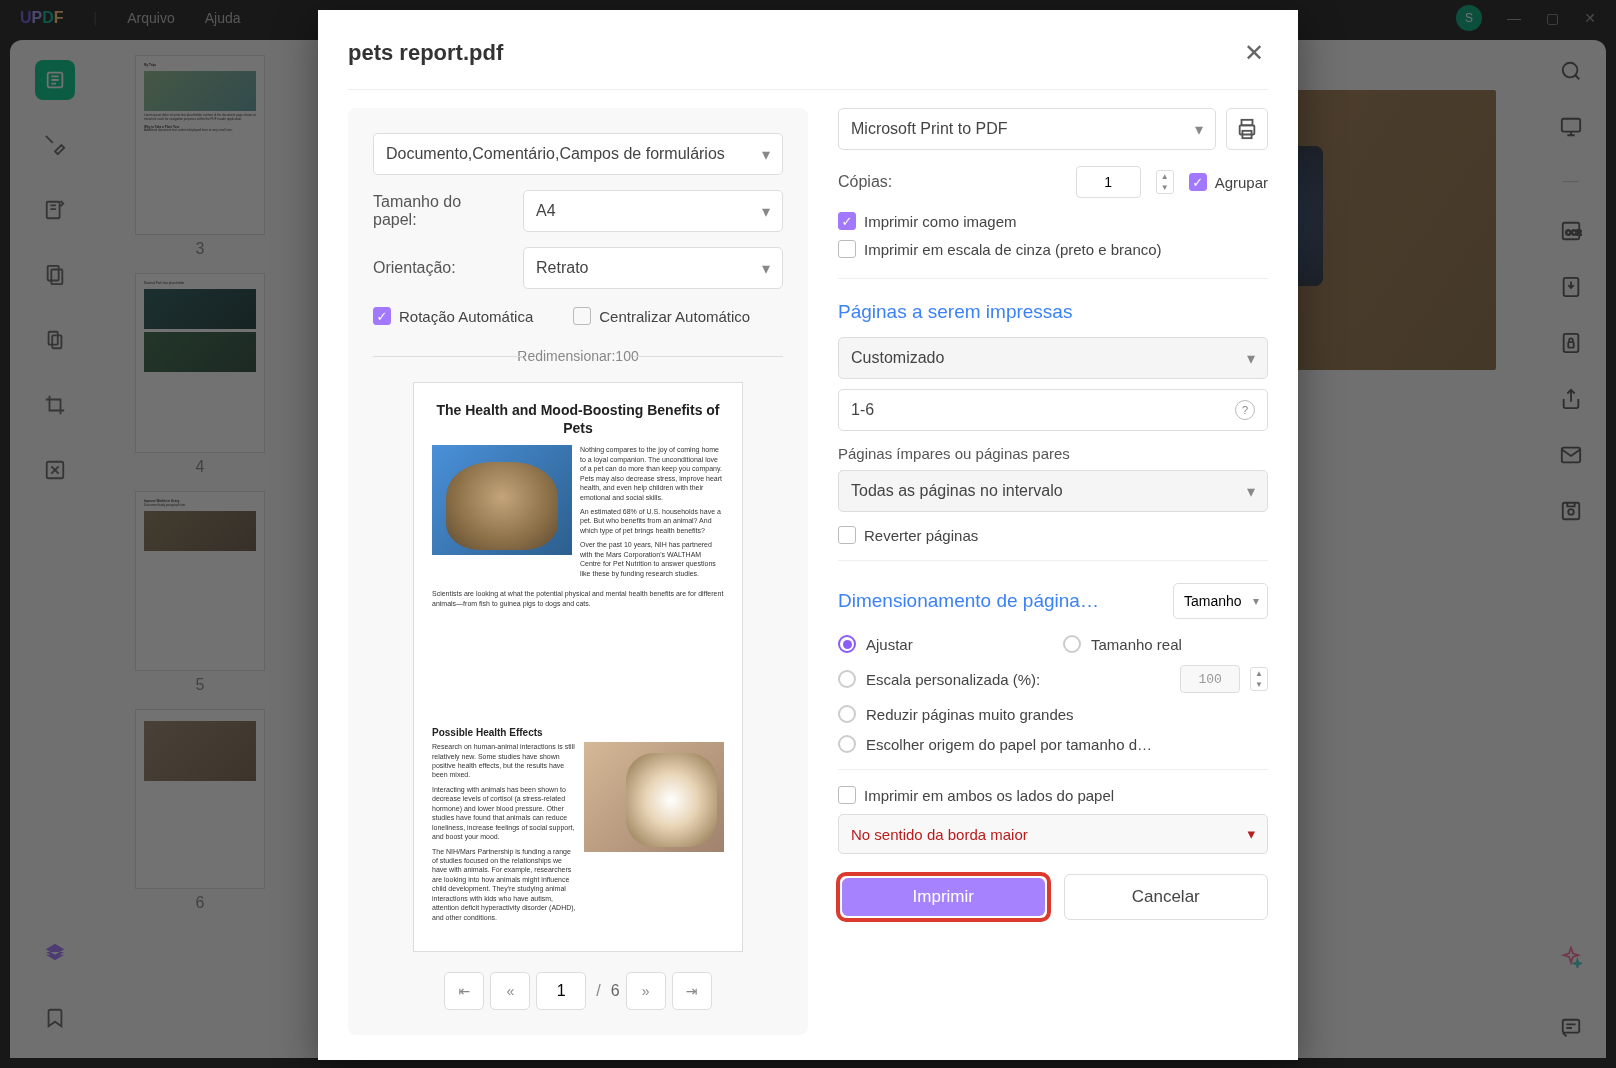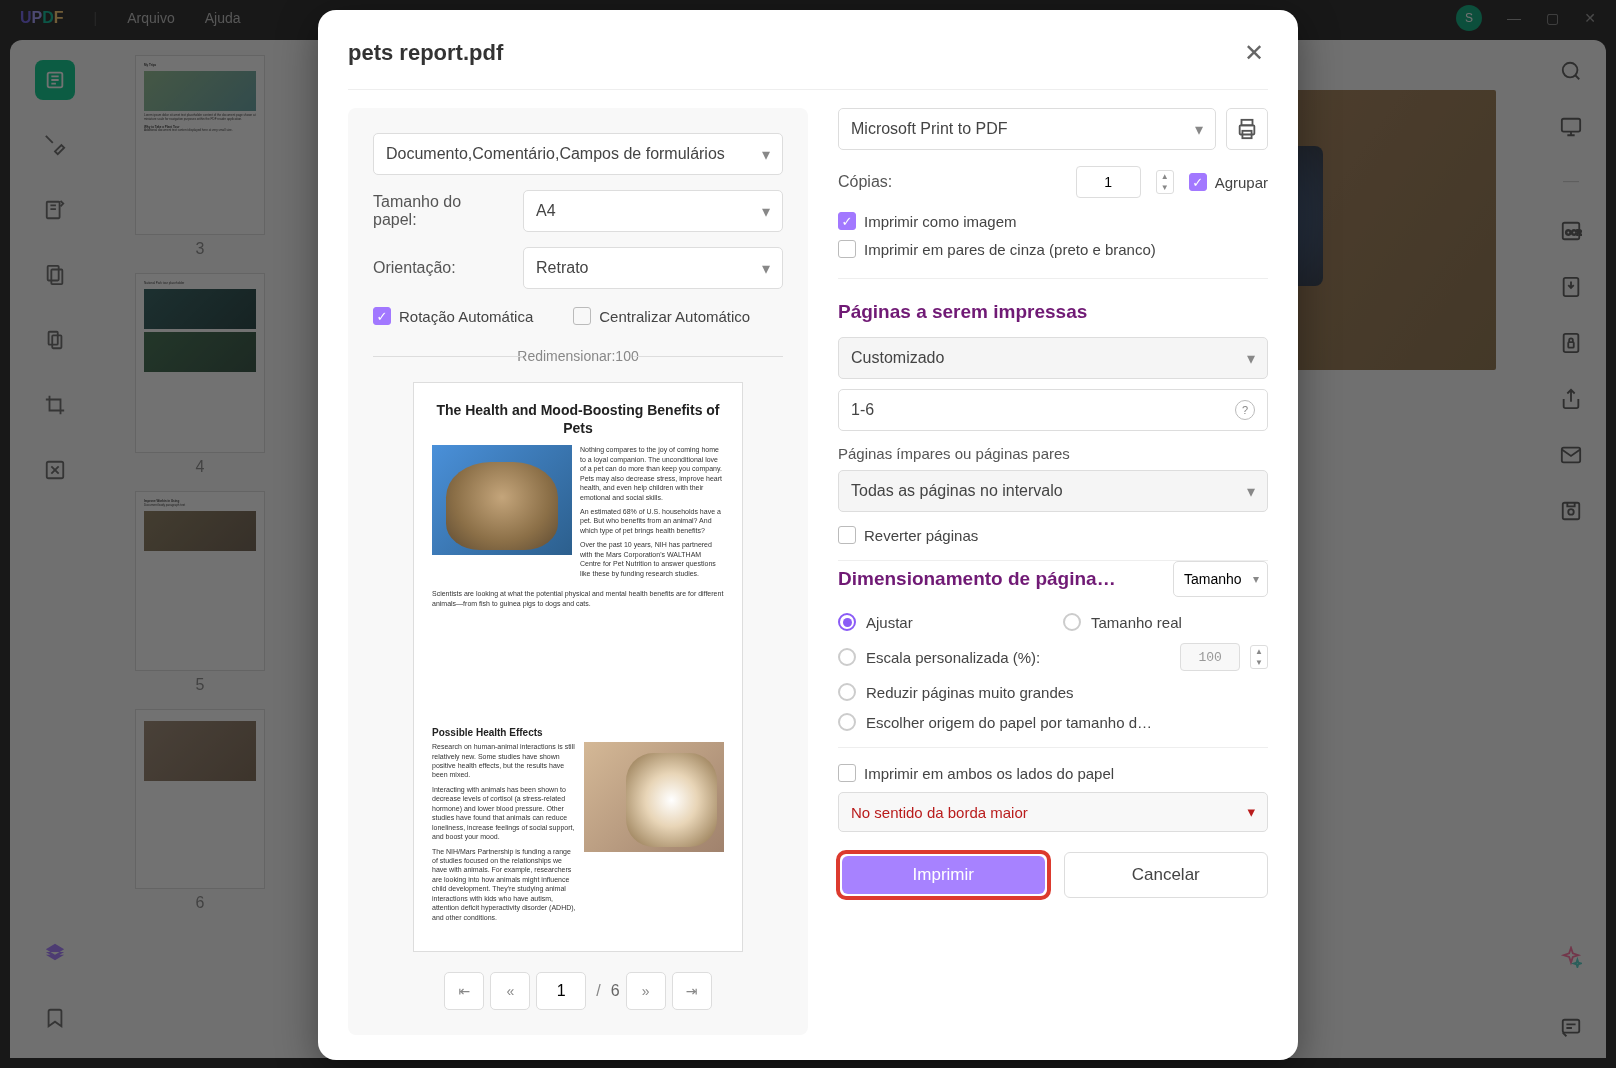--- a/index.html
+++ b/index.html
@@ -32,21 +32,21 @@
 .doc-content { flex: 1; padding: 50px 40px; font-size: 21px; color: #333; line-height: 1.6; }
 .doc-img-area { height: 280px; background: linear-gradient(125deg,#d4a574 0%,#b88860 40%,#8b6f47 100%); margin-bottom: 60px; border-radius: 2px; position: relative; overflow: hidden; }
 .doc-img-area::before { content:''; position:absolute; right:15%; top:20%; width:140px; height:140px; background: radial-gradient(circle,#4a6fa5 0%,#2d3748 100%); border-radius: 8px; }
 .doc-heading { font-size: 32px; font-weight: 700; margin: 30px 0 20px; }
 
 .right-rail { width: 70px; display: flex; flex-direction: column; align-items: center; padding-top: 20px; gap: 30px; color: #555; }
 .right-rail svg { width: 22px; height: 22px; }
 
 .overlay { position: absolute; inset: 0; background: rgba(20,20,20,0.6); display: flex; align-items: flex-start; justify-content: center; padding-top: 10px; }
 
-.dialog { width: 980px; height: 1050px; background: #fff; border-radius: 18px; box-shadow: 0 10px 40px rgba(0,0,0,0.4); display: flex; flex-direction: column; padding: 25px 30px; }
+.dialog { width: 980px; height: 1050px; background: #fff; border-radius: 0; box-shadow: 0 10px 40px rgba(0,0,0,0.4); display: flex; flex-direction: column; padding: 25px 30px; }
 .dlg-header { display: flex; align-items: center; margin-bottom: 18px; padding-bottom: 18px; border-bottom: 1px solid #eee; }
 .dlg-title { font-size: 22px; font-weight: 700; color: #333; }
 .dlg-close { margin-left: auto; font-size: 24px; color: #666; cursor: pointer; padding: 4px; }
 
 .dlg-body { flex: 1; display: flex; gap: 30px; overflow: hidden; }
 
 .col-left { width: 460px; background: #f8f8f8; border-radius: 8px; padding: 25px; display: flex; flex-direction: column; }
 .col-right { flex: 1; display: flex; flex-direction: column; }
 
 .select { height: 42px; background: #fff; border: 1px solid #ddd; border-radius: 5px; padding: 0 12px; display: flex; align-items: center; color: #444; font-size: 16px; position: relative; }
@@ -87,28 +87,28 @@
 .printer-icon { width: 42px; height: 42px; border: 1px solid #ddd; border-radius: 5px; display:flex; align-items:center; justify-content:center; color:#555; }
 
 .cr-row { display: flex; align-items: center; margin-top: 16px; gap: 15px; }
 .cr-label { color: #555; font-size: 16px; }
 .num-input { width: 65px; height: 32px; border:1px solid #ddd; border-radius:4px; text-align:center; font-size:14px; }
 .spinner { display:flex; flex-direction:column; border:1px solid #ddd; border-radius:3px; }
 .spinner span { font-size:8px; color:#888; padding:0 4px; line-height:11px; }
 
 .opts { margin-top: 14px; display: flex; flex-direction: column; gap: 10px; padding-bottom: 20px; border-bottom: 1px solid #eee; }
 
-.section-title { font-size: 19px; font-weight: 700; color: #701a75; margin-top: 22px; margin-bottom: 14px; }
+.section-title { font-size: 19px; font-weight: 400; color: #3b82f6; margin-top: 22px; margin-bottom: 14px; }
 
 .page-range { border:1px solid #ddd; border-radius:5px; height: 42px; display:flex; align-items:center; padding: 12px 12px; color:#444; margin-top:10px; position:relative; }
 .page-range::after { content:'?'; position:absolute; right:12px; width:18px; height:18px; border:1px solid #bbb; border-radius:50%; display:flex; align-items:center; justify-content:center; font-size:11px; color:#888; }
 
 .sub-label { color:#555; font-size:15px; margin-top:14px; margin-bottom:8px; }
 
-.dim-header { display:flex; align-items:center; gap:12px; }
+.dim-header { display:flex; align-items:center; gap:12px; margin-top:22px; }
 .dim-header .section-title { margin:0; flex:1; white-space:nowrap; overflow:hidden; text-overflow:ellipsis; }
 .dim-select { width:95px; height:36px; border:1px solid #ddd; border-radius:5px; padding:0 10px; font-size:14px; display:flex; align-items:center; position:relative; }
 .dim-select::after { content:'▾'; position:absolute; right:8px; color:#888; font-size:12px; }
 
 .radio-grid { display: grid; grid-template-columns: 1fr 1fr; gap: 12px 20px; margin-top: 16px; }
 .radio-grid .full-col { grid-column: 1 / -1; }
 .radio { display:flex; align-items:center; gap:10px; font-size:15px; color:#444; }
 .radio-circle { width:18px; height:18px; border:2px solid #ccc; border-radius:50%; display:flex; align-items:center; justify-content:center; flex-shrink:0; }
 .radio-circle.sel { border-color:#8b5cf6; }
 .radio-circle.sel::after { content:''; width:9px; height:9px; background:#8b5cf6; border-radius:50%; }
@@ -378,21 +378,21 @@
             </label>
         </div>
 
         <div class="opts">
           <label class="check">
               <span class="check-box checked">✓</span>
               <span>Imprimir como imagem</span>
             </label>
           <label class="check">
               <span class="check-box"></span>
-              <span>Imprimir em pares de cinza (preto e branco)</span>
+              <span>Imprimir em escala de cinza (preto e branco)</span>
             </label>
         </div>
 
         <div class="section-title">Páginas a serem impressas</div>
         <div class="select full" style="background:#f5f5f5">Customizado</div>
         <div class="page-range">
             <span>1-6</span>
           </div>
         <div class="sub-label">Páginas ímpares ou páginas pares</div>
         <div class="select full" style="background:#f5f5f5">Todas as páginas no intervalo</div>

